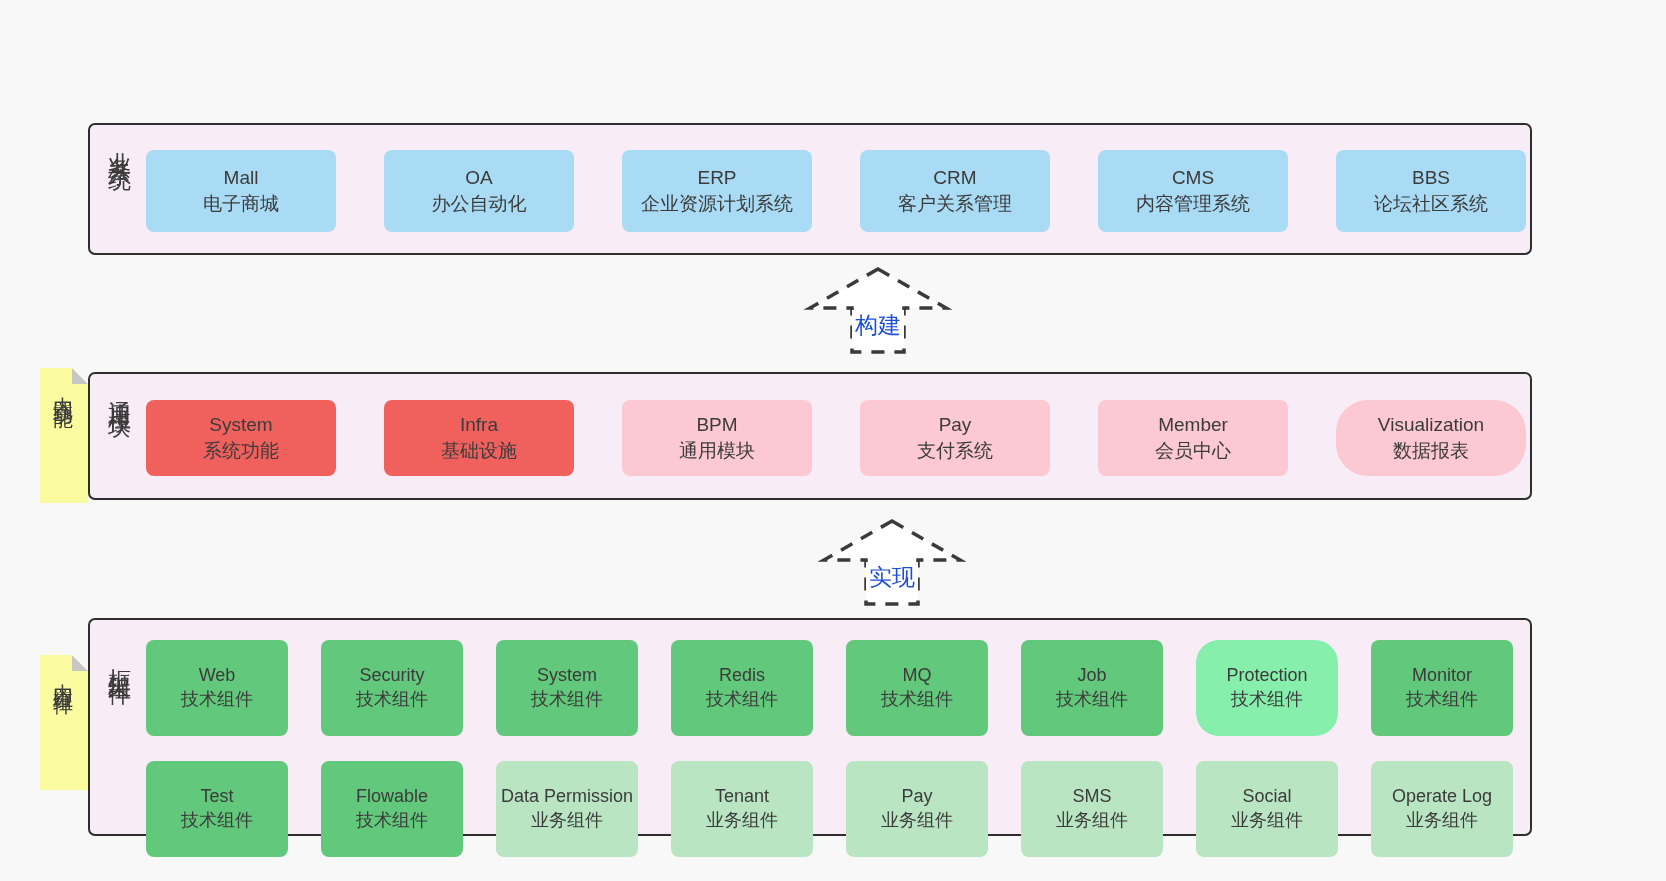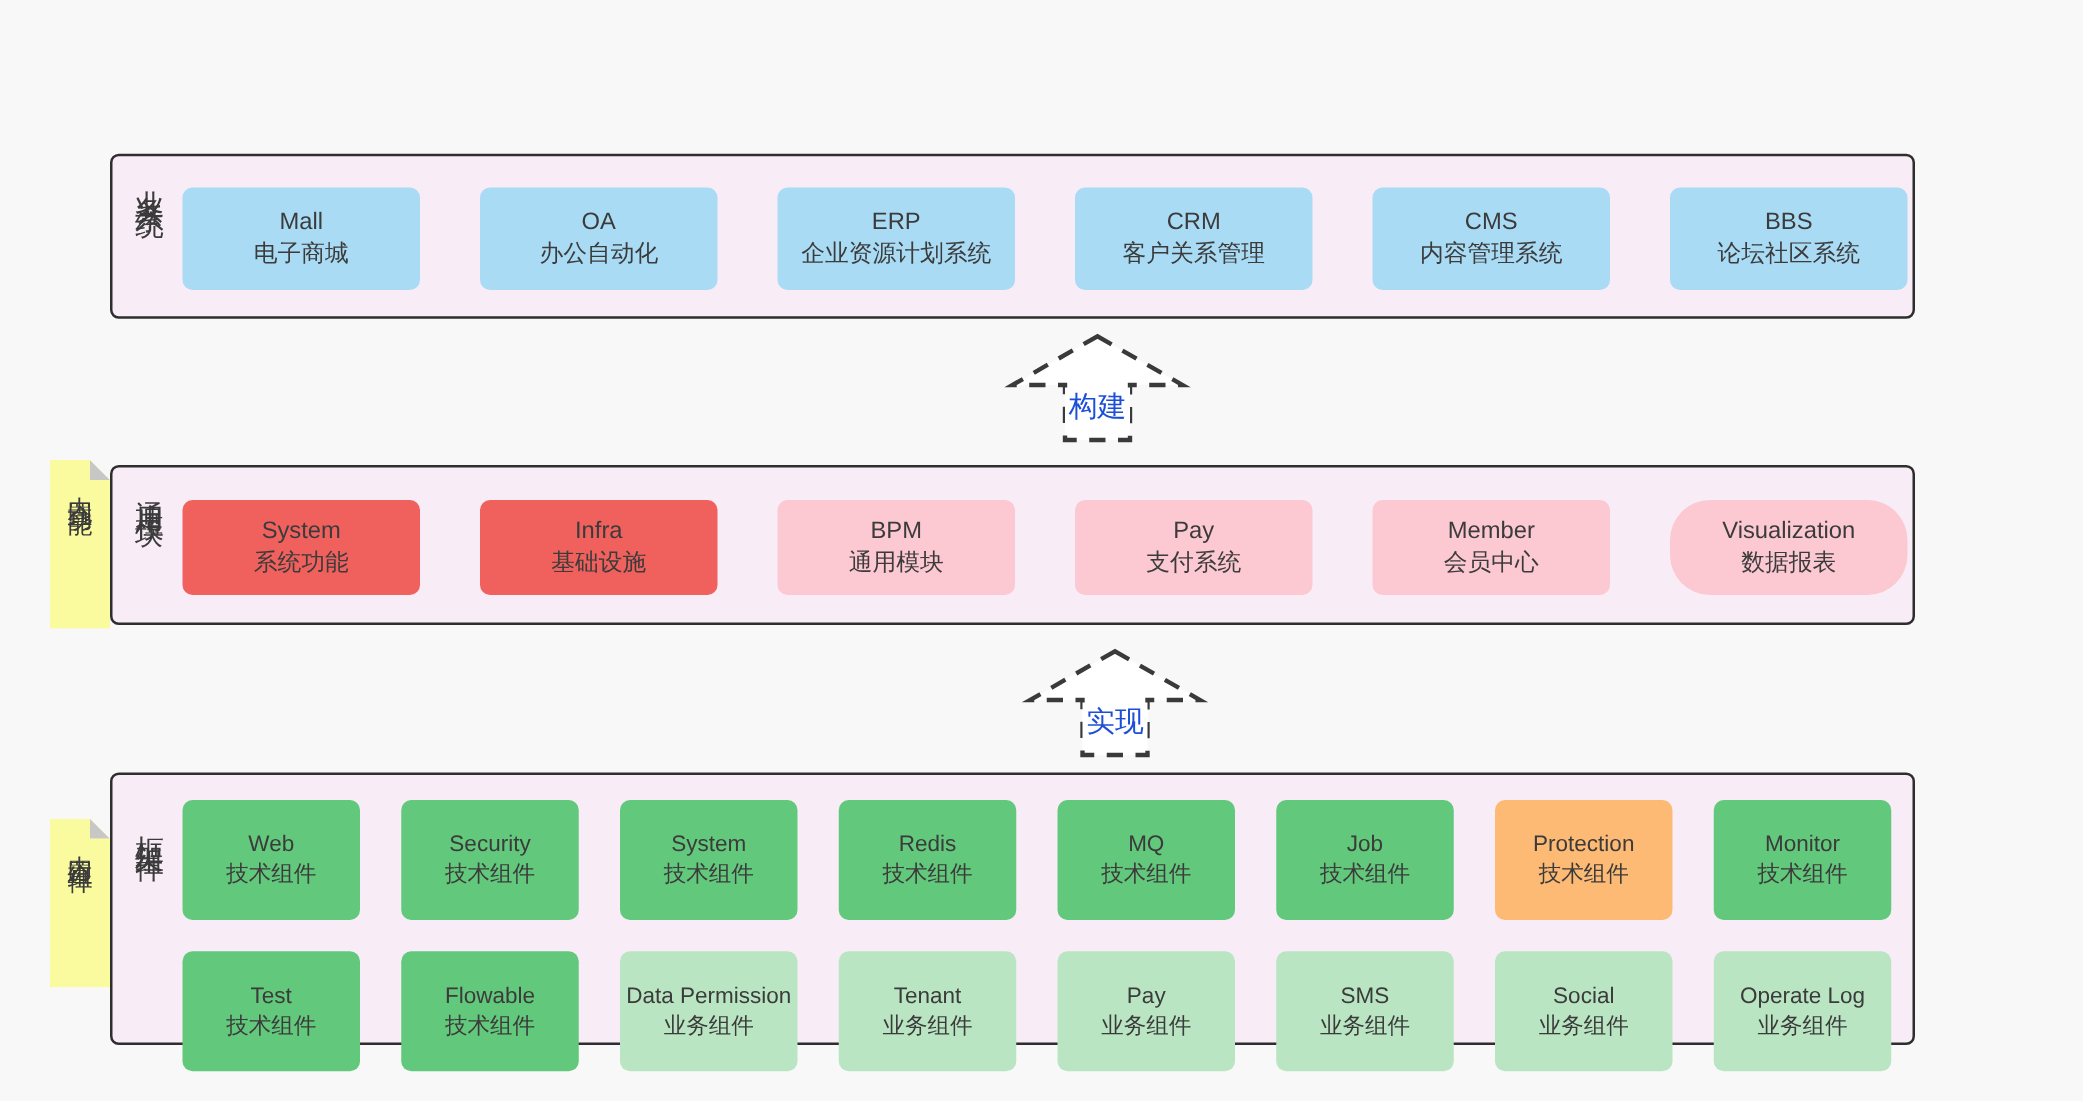--- a/index.html
+++ b/index.html
@@ -217,21 +217,21 @@
           <div class="box-desc">技术组件</div>
         </div>
         <div class="box" style="background: rgb(98, 200, 123);">
           <div class="box-name">MQ</div>
           <div class="box-desc">技术组件</div>
         </div>
         <div class="box" style="background: rgb(98, 200, 123);">
           <div class="box-name">Job</div>
           <div class="box-desc">技术组件</div>
         </div>
-        <div class="box" style="background: #fdba74;">
+        <div class="box" style="background: #86efac; border-radius: 23px;">
           <div class="box-name">Protection</div>
           <div class="box-desc">技术组件</div>
         </div>
         <div class="box" style="background: rgb(98, 200, 123);">
           <div class="box-name">Monitor</div>
           <div class="box-desc">技术组件</div>
         </div>
         <div class="box" style="background: rgb(98, 200, 123);">
           <div class="box-name">Test</div>
           <div class="box-desc">技术组件</div>

